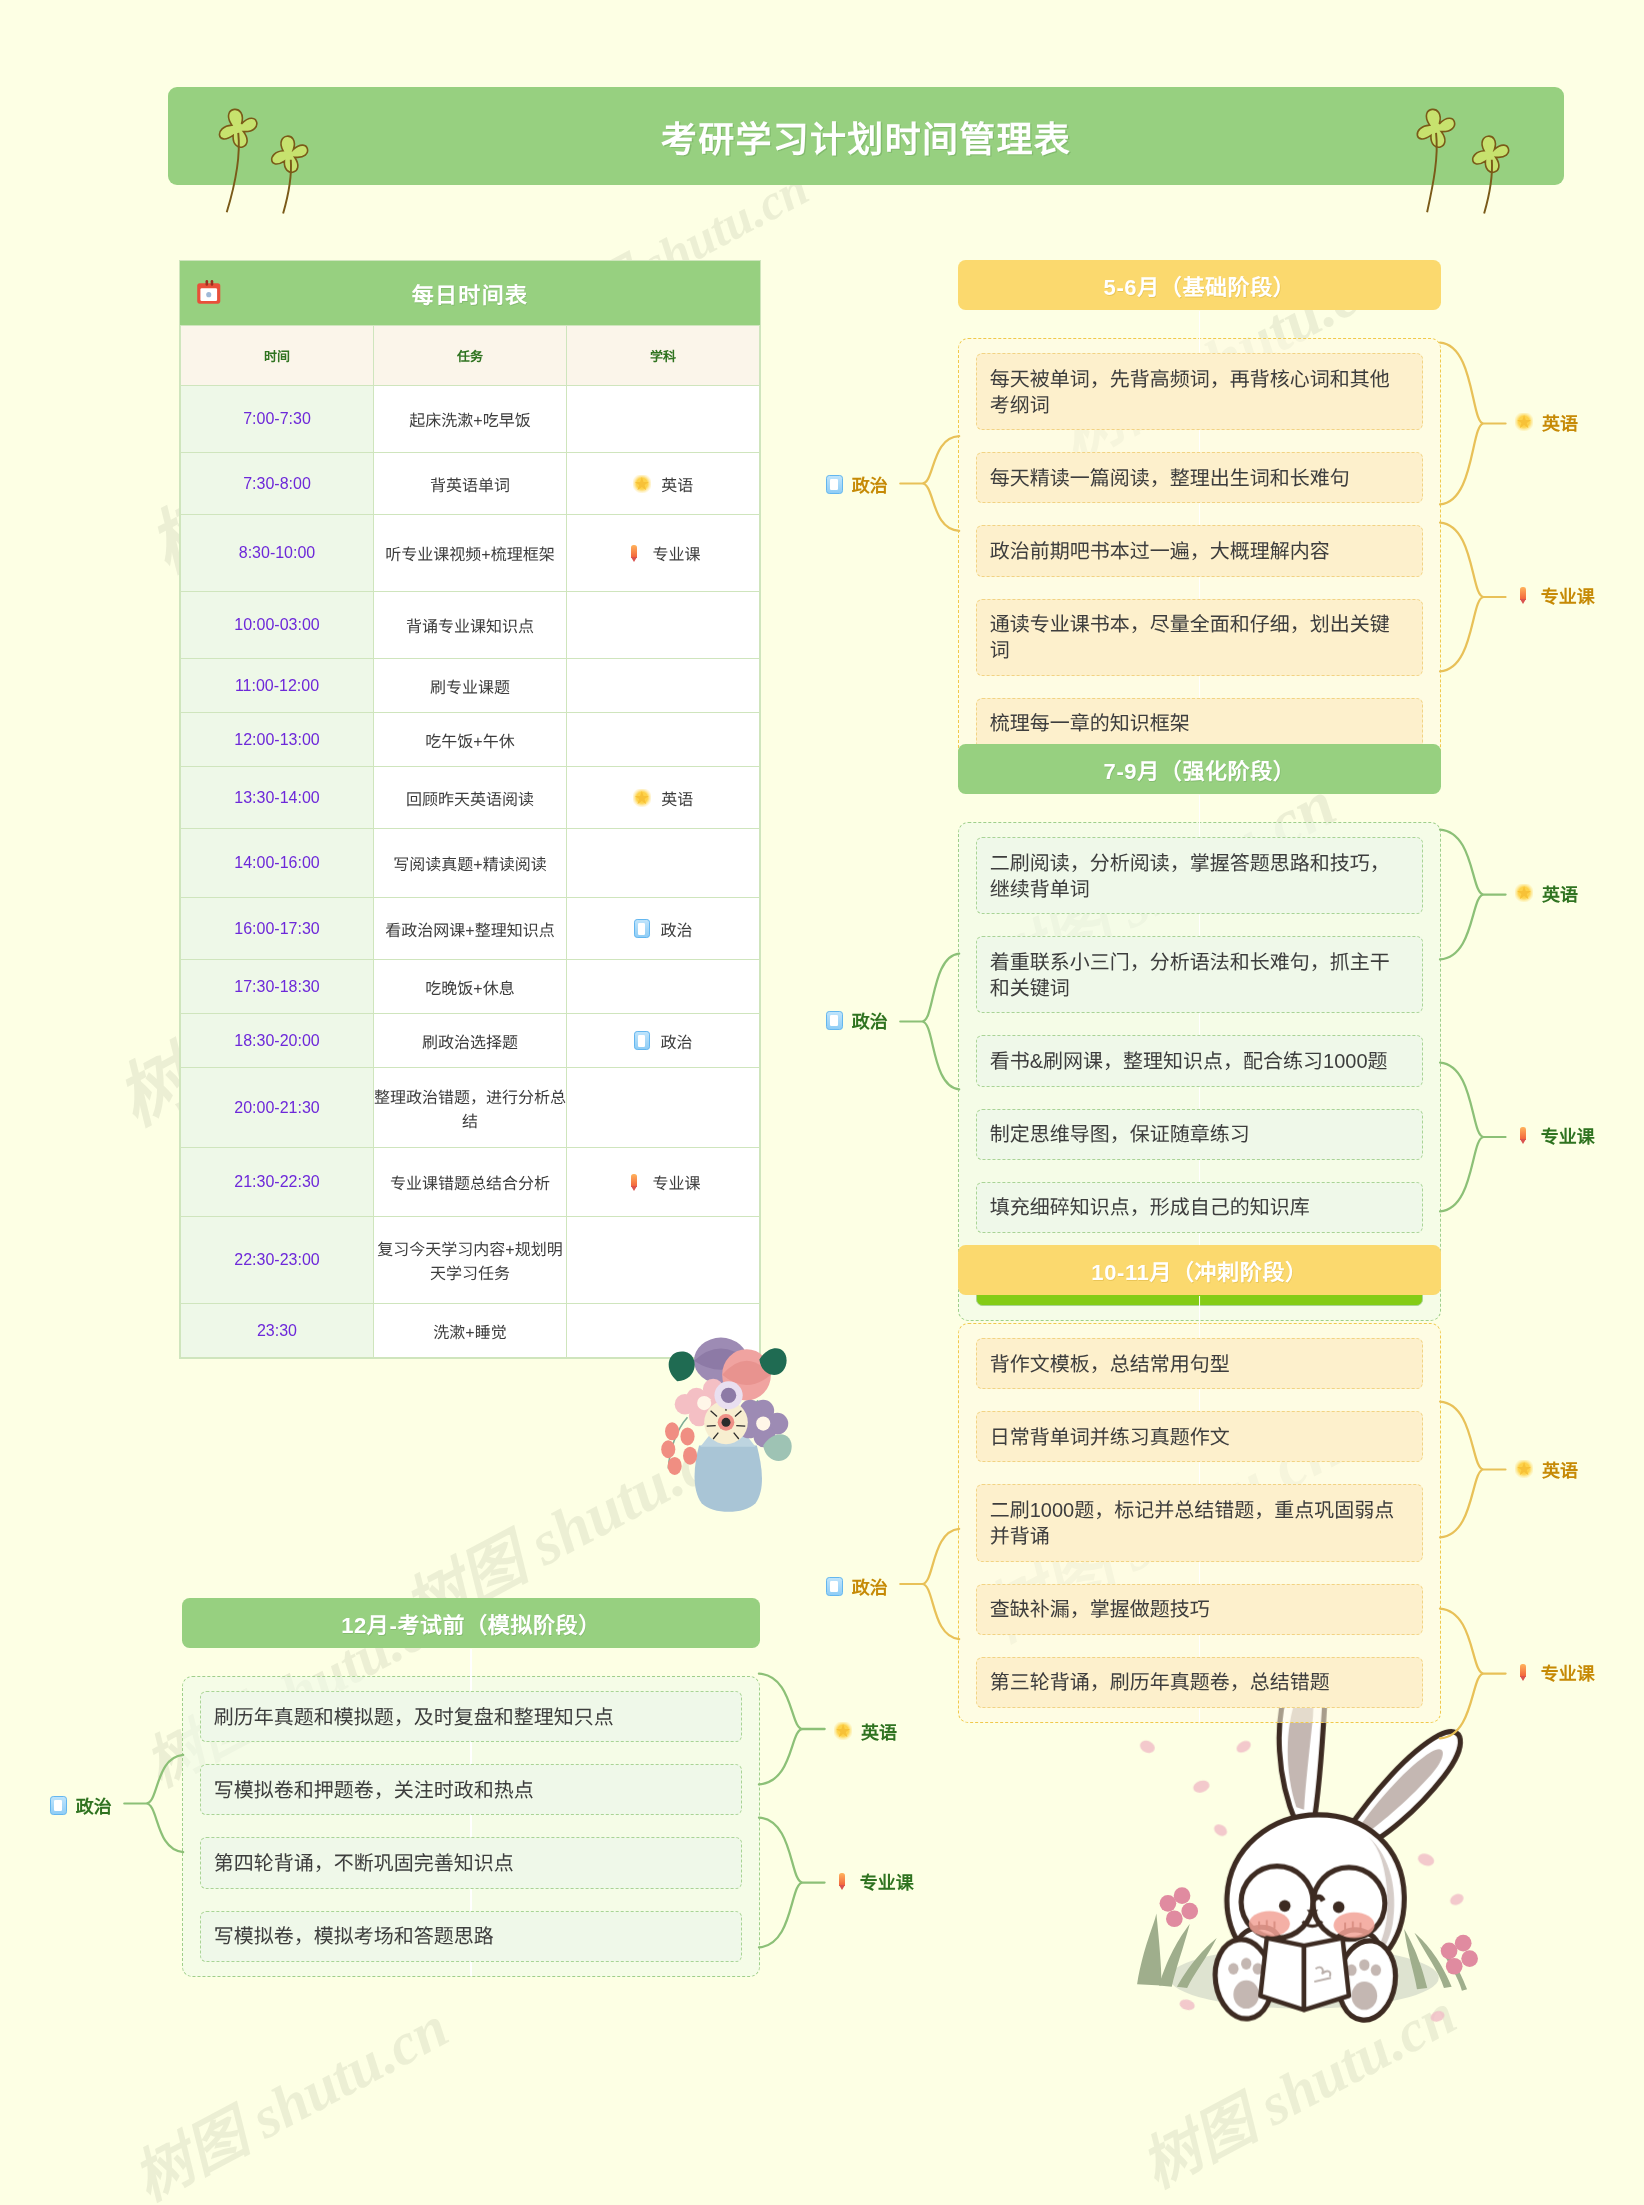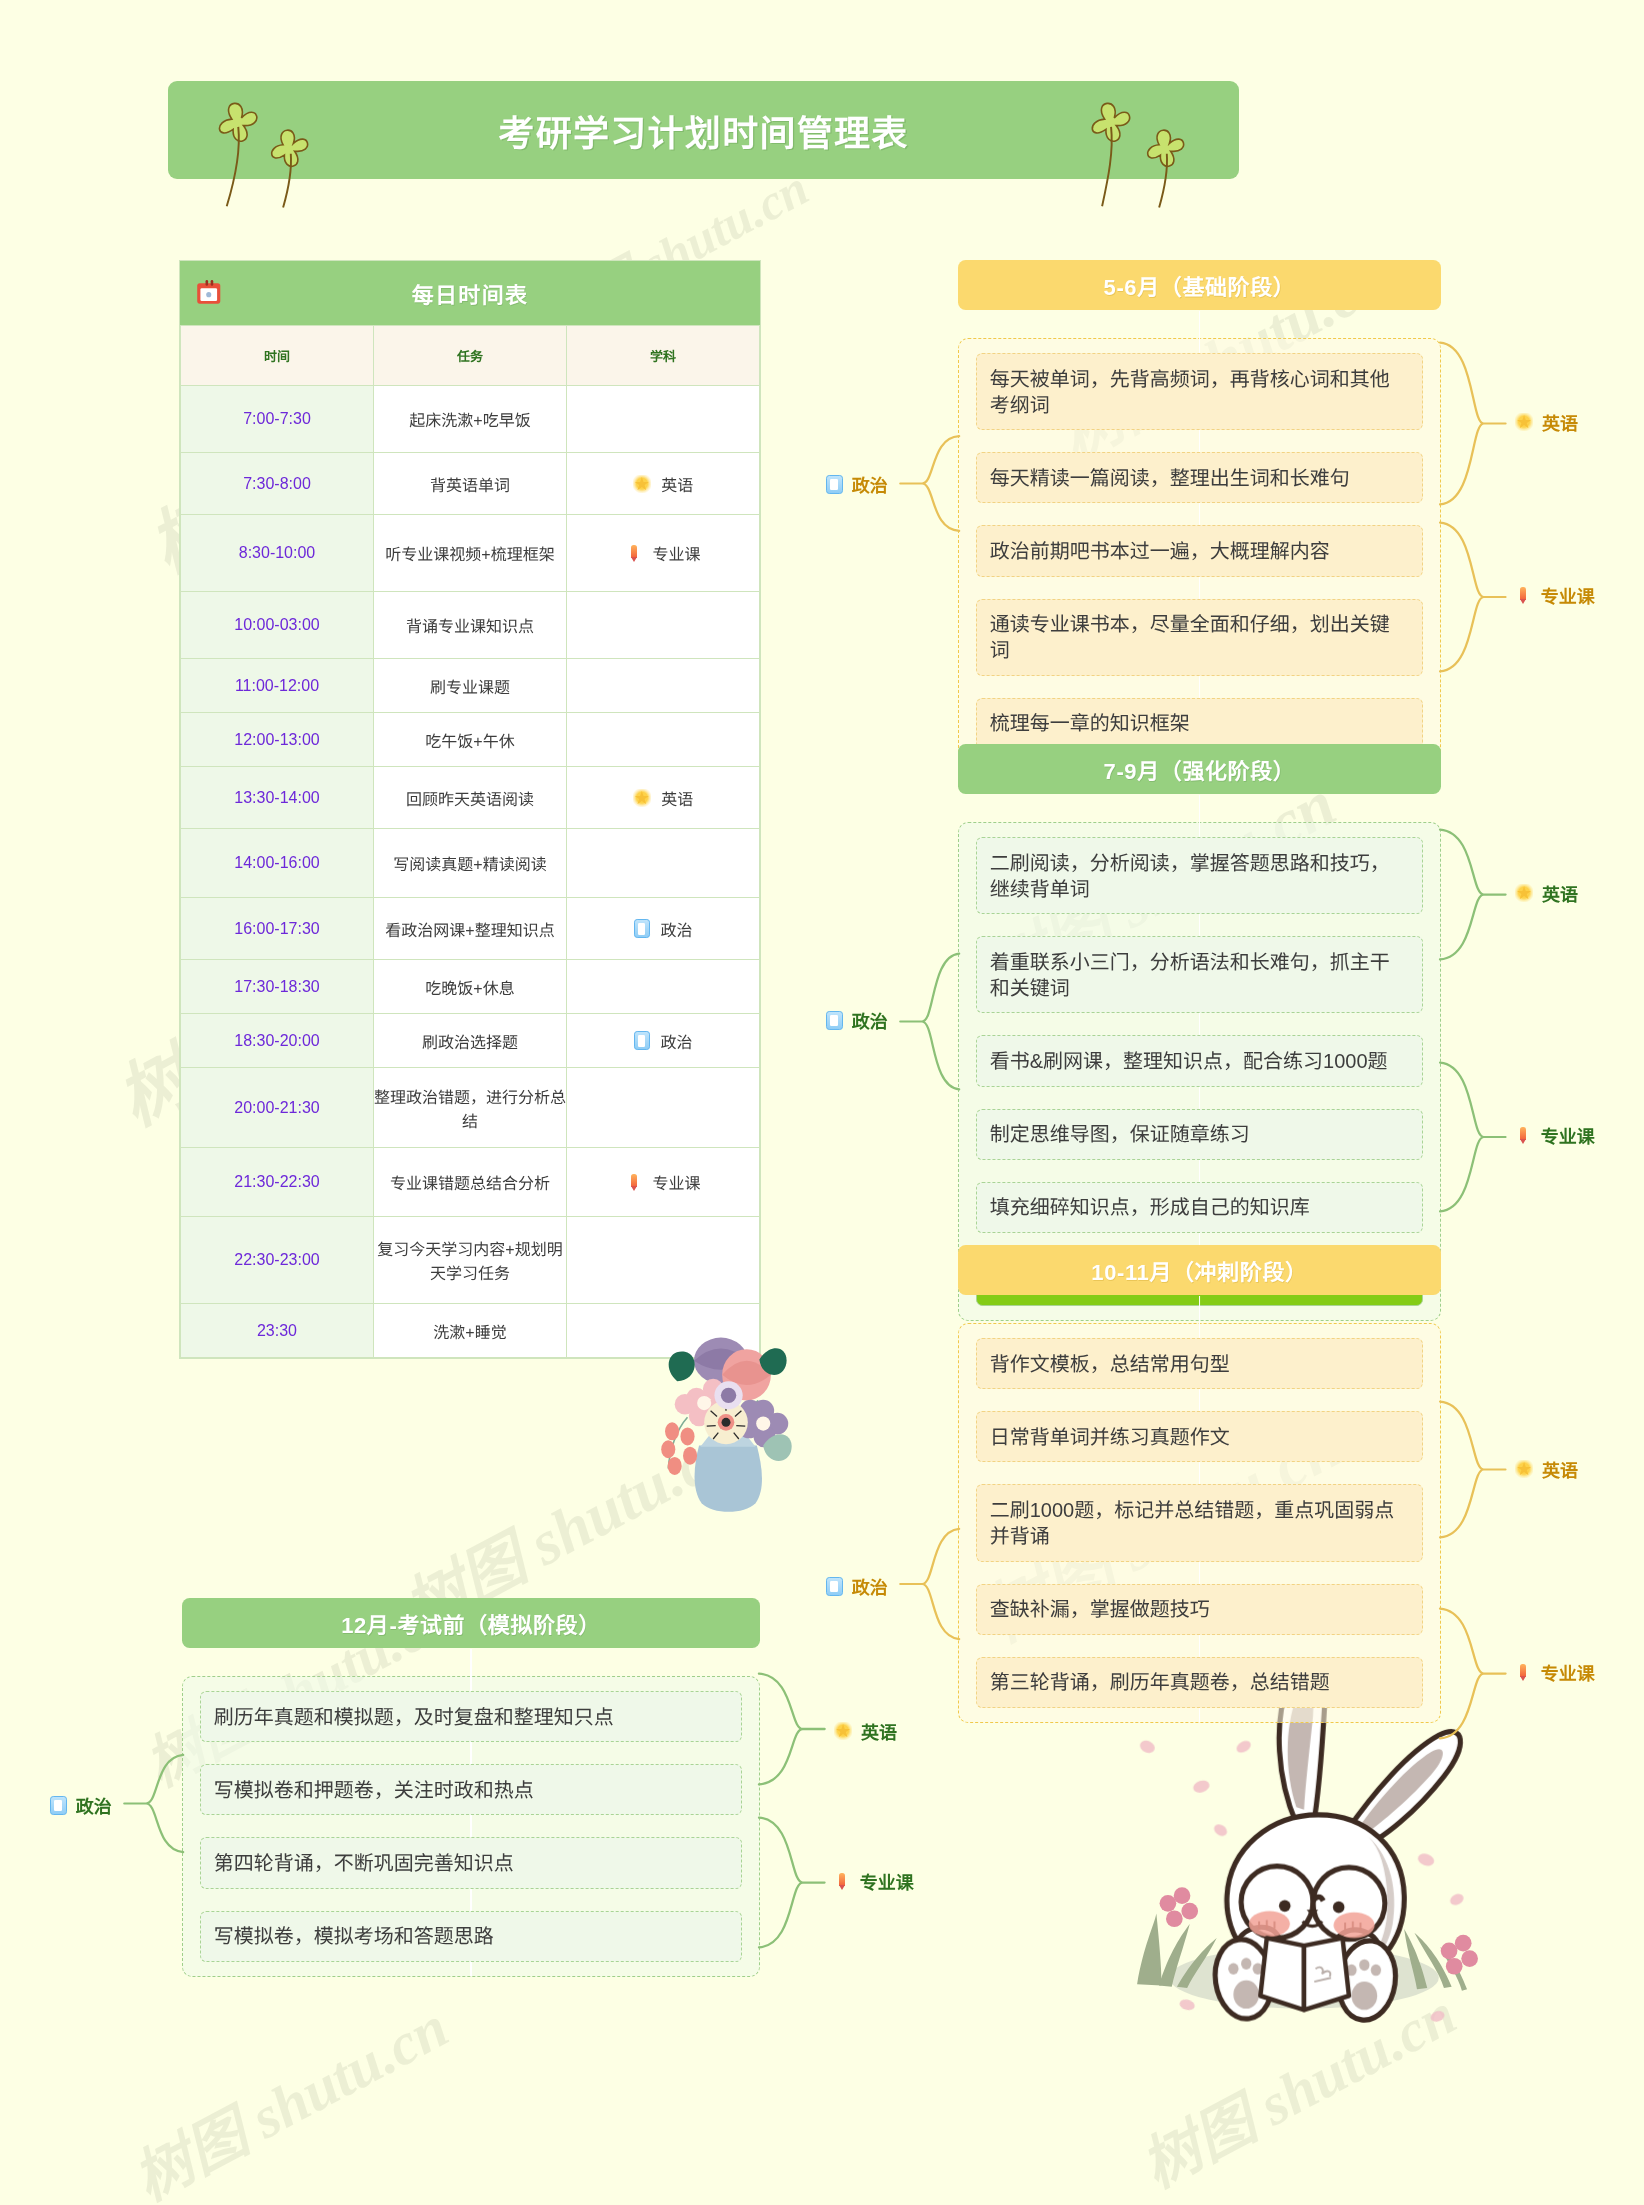--- a/index.html
+++ b/index.html
@@ -28,22 +28,22 @@
     color: rgba(120,130,105,0.13);
     transform: rotate(-28deg);
     white-space: nowrap;
     pointer-events: none;
     user-select: none;
   }
 
   
   #banner {
     position: absolute;
-    left: 168px; top: 81px;
-    width: 1071px; height: 98px;
+    left: 168px; top: 87px;
+    width: 1396px; height: 98px;
     background: #97d080;
     border-radius: 9px;
     display: flex; align-items: center; justify-content: center;
   }
   #banner-title {
     font-size: 36px;
     font-weight: 700;
     color: #ffffff;
     letter-spacing: 1.3px;
     text-shadow: 1.3px 1.3px 0 rgba(110,165,90,0.5);

